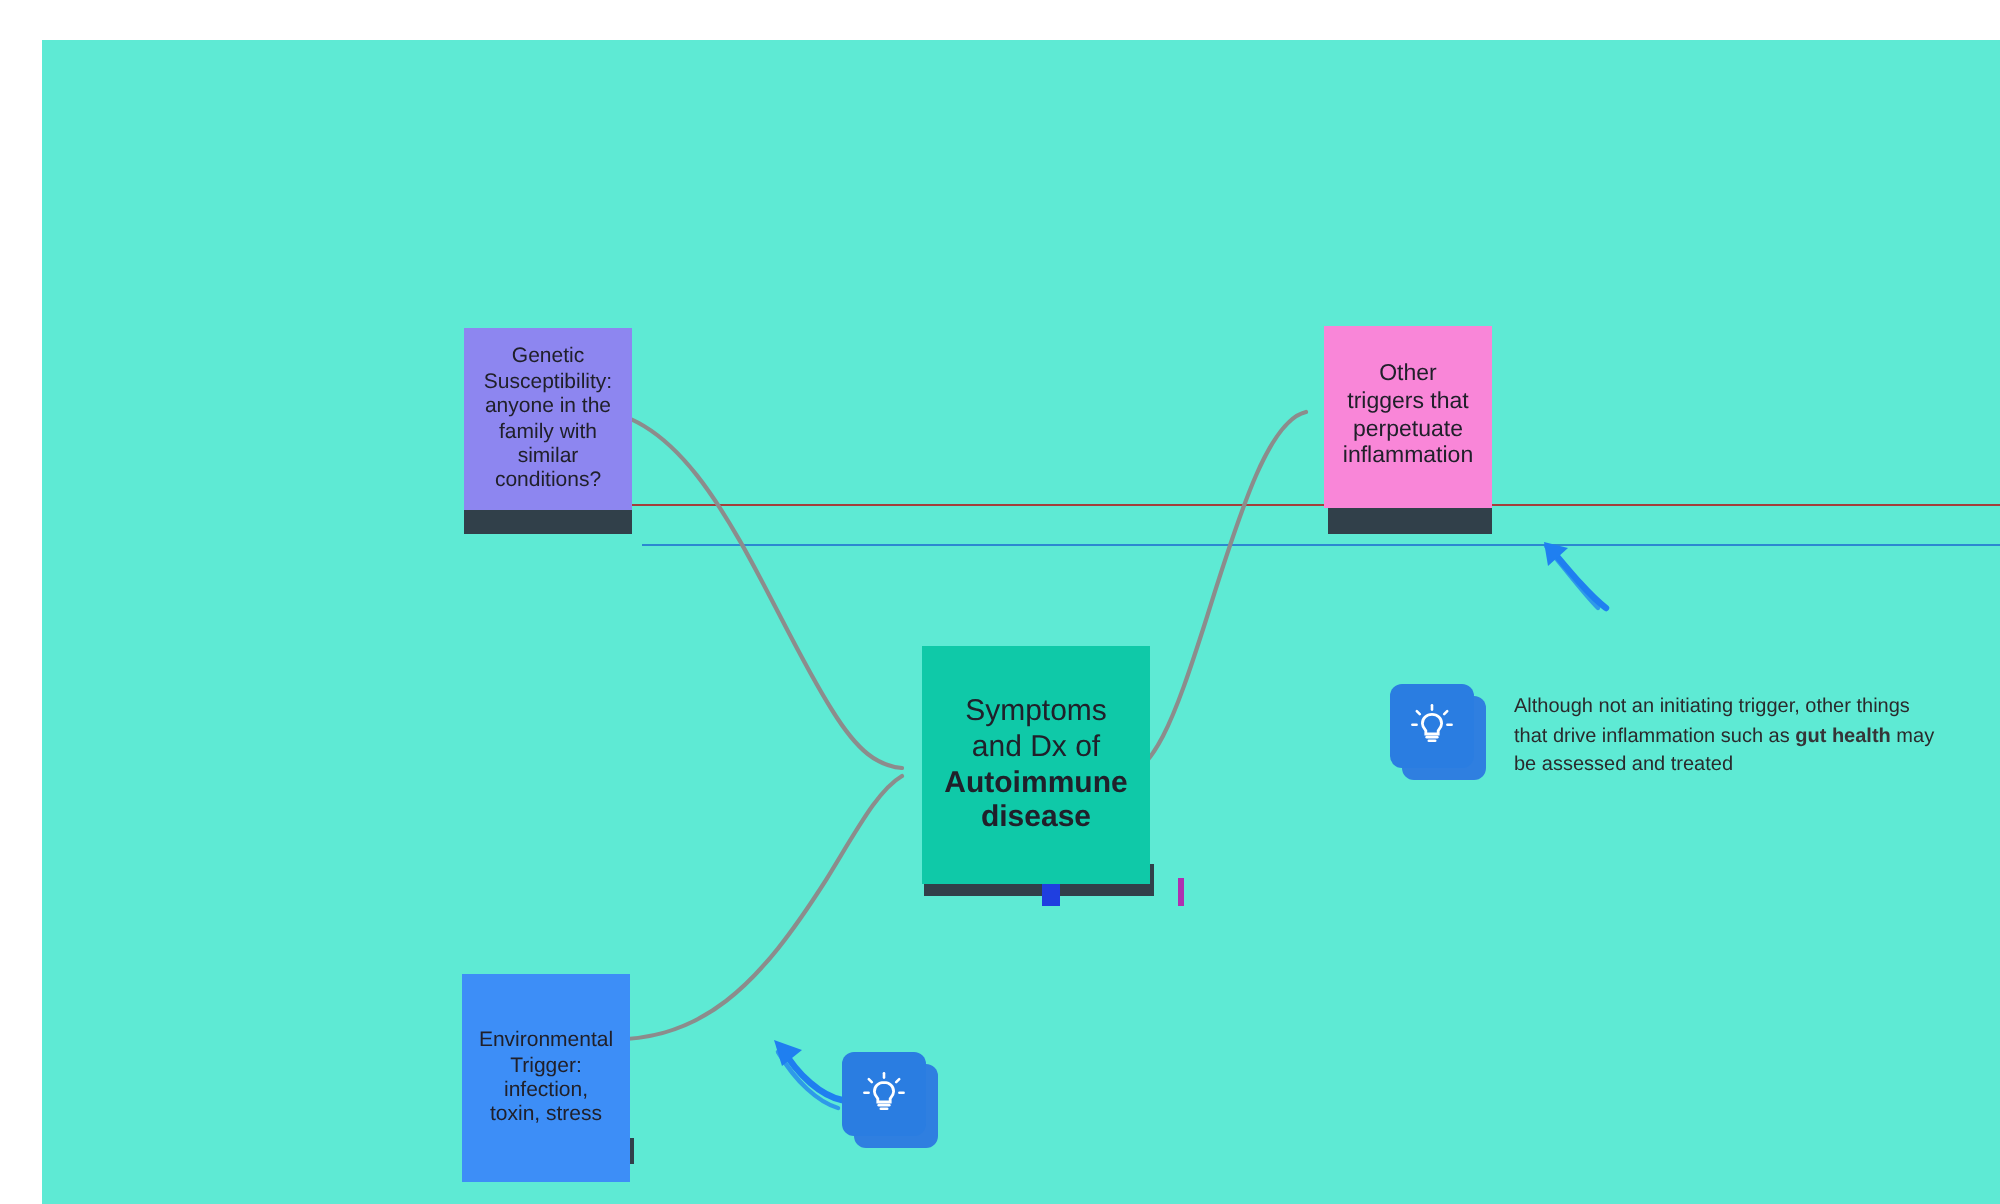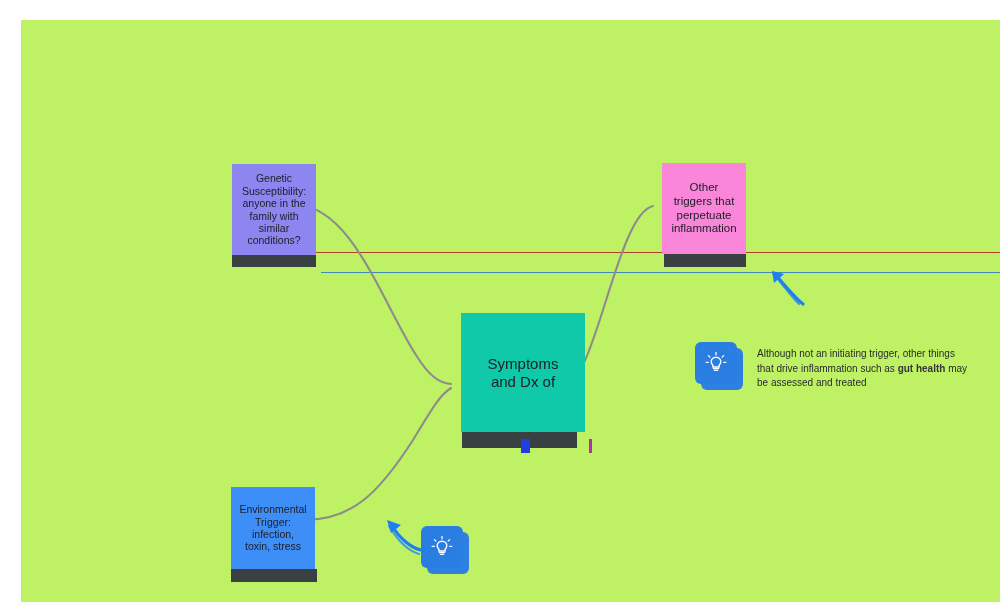--- a/index.html
+++ b/index.html
@@ -1,40 +1,40 @@
 <!DOCTYPE html>
 <html><head>
 <meta charset="utf-8">
 <style>
   html,body{margin:0;padding:0;background:#ffffff;}
   body{width:1000px;height:602px;overflow:hidden;font-family:"Liberation Sans",sans-serif;}
   #root{position:relative;width:1000px;height:602px;background:#ffffff;}
 
   
-  #canvas{position:absolute;left:21px;top:20px;width:979px;height:582px;background:#bef264;overflow:hidden;}
+  #canvas{position:absolute;left:21px;top:20px;width:979px;height:582px;background:#5eead4;overflow:hidden;}
 
   
   .rule{position:absolute;height:1px;}
 
   
   #links{position:absolute;left:0;top:0;width:979px;height:582px;pointer-events:none;}
 
   
   .note{position:absolute;box-sizing:border-box;display:flex;align-items:center;justify-content:center;
         text-align:center;line-height:1.18;color:#20202a;padding:6px 7px;}
   .note .txt{display:block;width:100%;}
   .shadow{position:absolute;background:#2e3340;opacity:.93;}
 
   .n-genetic{left:211px;top:144px;width:84px;height:91px;background:#8d86f0;font-size:10.5px;}
   .sh-genetic{left:211px;top:235px;width:84px;height:12px;}
-  .n-center{left:440px;top:293px;width:124px;height:119px;background:#0fc9a8;font-size:15px;}
+  .n-center{left:440px;top:303px;width:114px;height:119px;background:#0fc9a8;font-size:15px;}
   .sh-center{left:441px;top:412px;width:115px;height:16px;}
   .n-pink{left:641px;top:143px;width:84px;height:91px;background:#f986d8;font-size:11.5px;}
   .sh-pink{left:643px;top:234px;width:82px;height:13px;}
-  .n-env{left:210px;top:467px;width:84px;height:82px;background:#3d8ef7;font-size:10.5px;}
+  .n-env{left:210px;top:467px;width:84px;height:104px;background:#3d8ef7;font-size:10.5px;}
   .sh-env{left:210px;top:549px;width:86px;height:13px;}
 
   .b{font-weight:bold;}
 
   
   .bulb-wrap{position:absolute;}
   .bulb-back{position:absolute;left:6px;top:6px;width:42px;height:42px;background:#2f7fe0;border-radius:6px;}
   .bulb-front{position:absolute;left:0;top:0;width:42px;height:42px;background:#2a7de1;border-radius:6px;
               display:flex;align-items:center;justify-content:center;}
   .bulb-front svg{display:block;}
@@ -73,20 +73,21 @@
     <div style="position:absolute;left:568px;top:419px;width:3px;height:14px;background:#b030b0;"></div>
 
     <div class="note n-genetic">
       <span class="txt">Genetic Susceptibility: anyone in the family with similar conditions?</span>
     </div>
 
     <div class="note n-center">
       <span class="txt">
         <span>Symptoms</span><br>
         <span>and Dx of</span><br>
+        <span class="b">Autoimmune disease</span>
       </span>
     </div>
 
     <div class="note n-pink">
       <span class="txt">Other triggers that perpetuate inflammation</span>
     </div>
 
     <div class="note n-env">
       <span class="txt">Environmental Trigger: infection, toxin, stress</span>
     </div>

